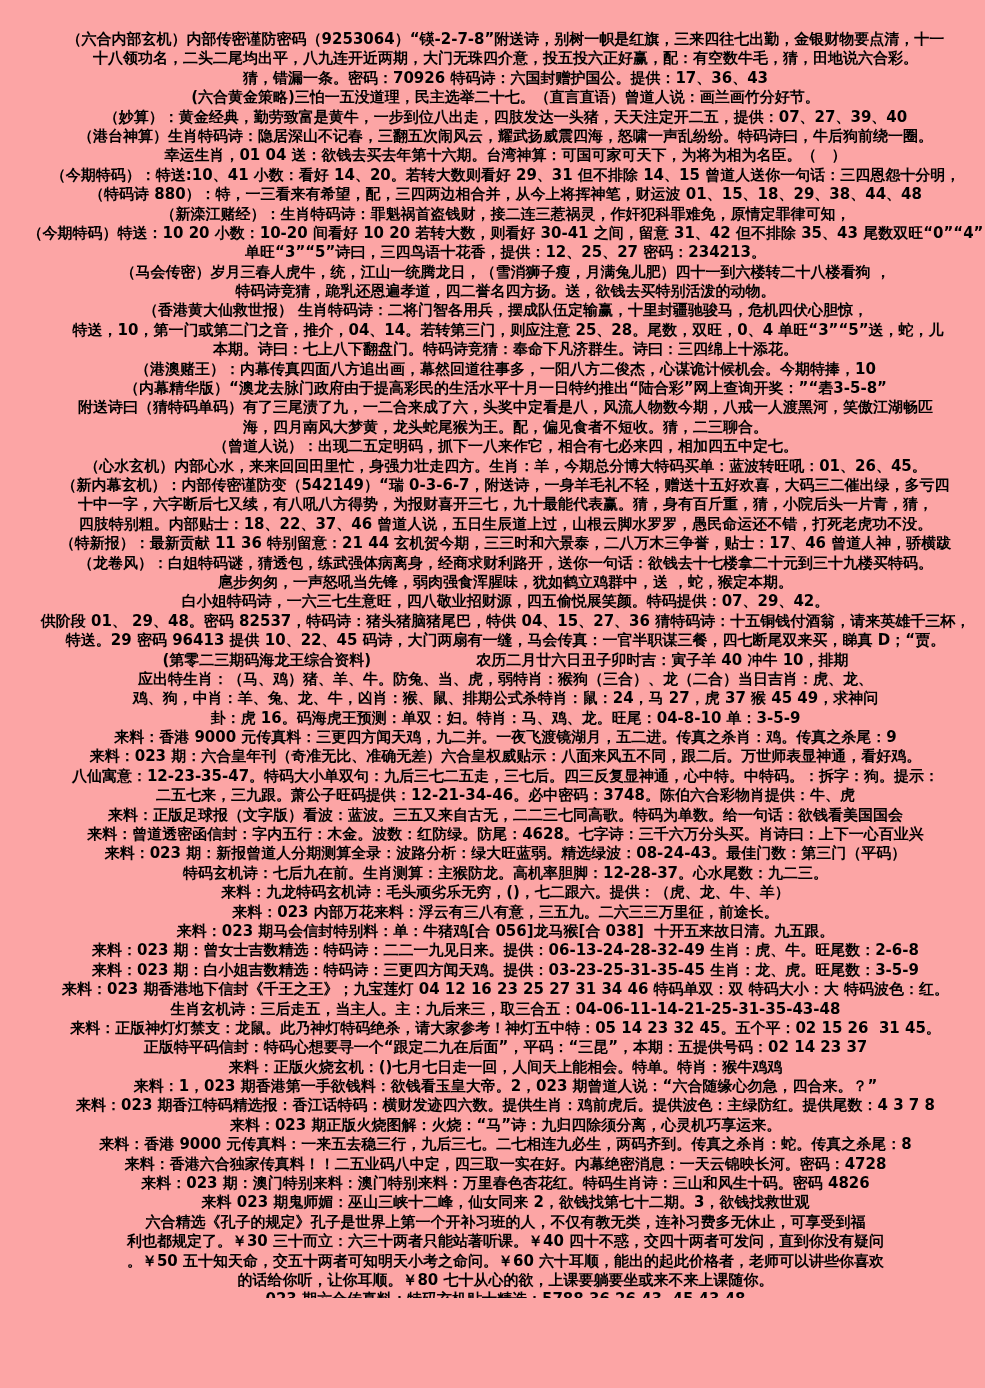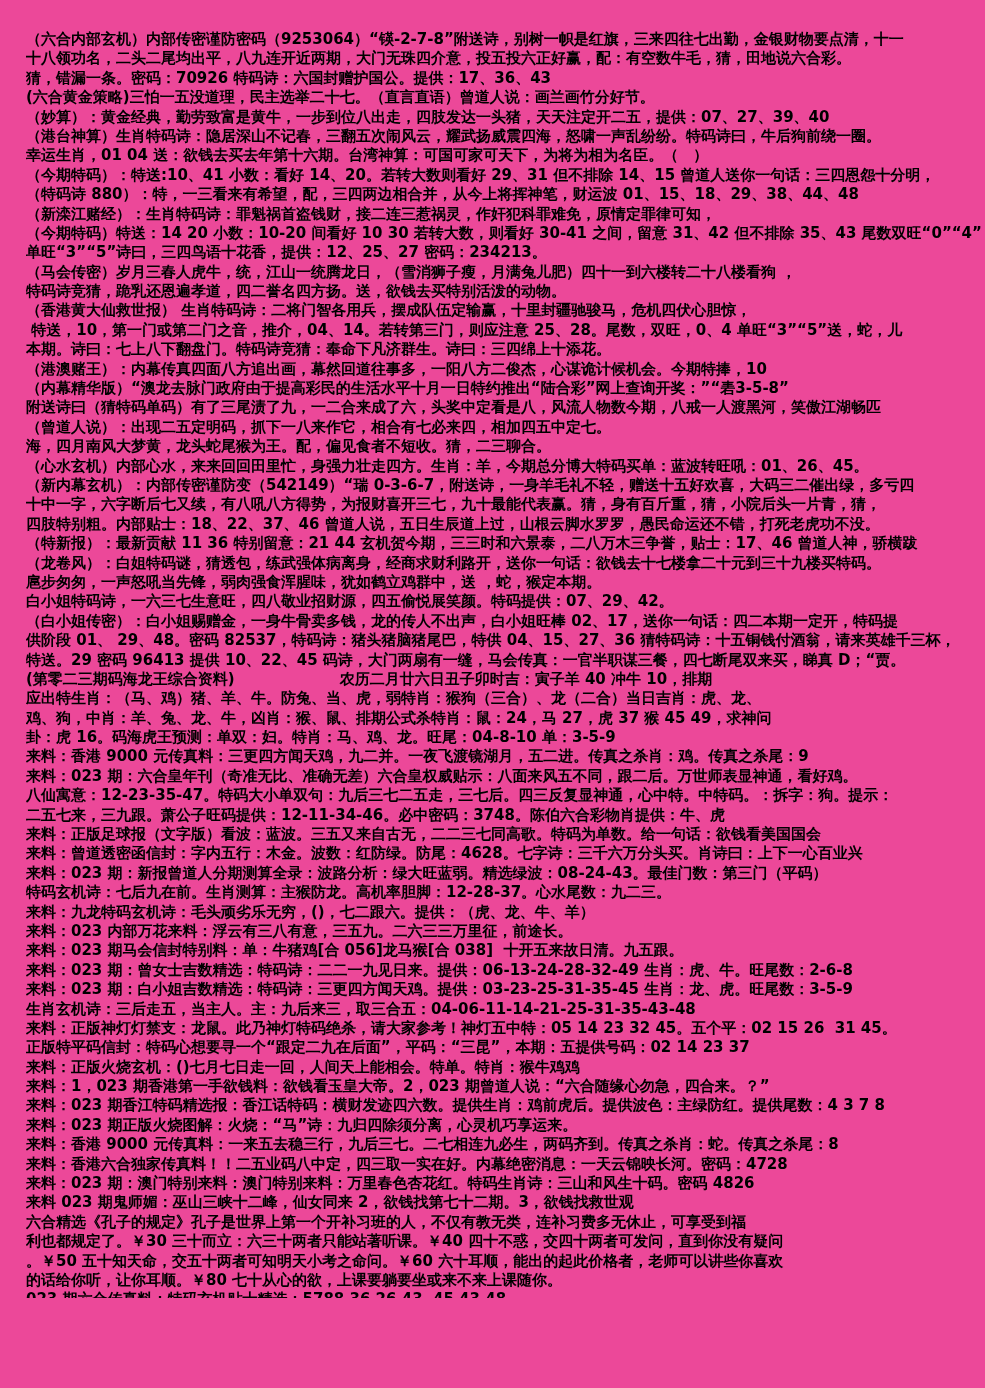--- a/index.html
+++ b/index.html
@@ -35,72 +35,72 @@
     color: #000000;
     font-weight: bold;
     white-space: pre;
     height: 8px;        
     overflow: hidden;
   }
 </style>
 </head>
 <body>
 
-<div class="page" style="background: #ec4899; color: rgb(0, 0, 0);">
+<div class="page" style="background: #fca5a5; color: rgb(0, 0, 0); text-align: center;">
   <div class="doc" id="doc">
       <div class="line">（六合内部玄机）内部传密谨防密码（9253064）“锳-2-7-8”附送诗，别树一帜是红旗，三来四往七出勤，金银财物要点清，十一</div>
       <div class="line">十八领功名，二头二尾均出平，八九连开近两期，大门无珠四介意，投五投六正好赢，配：有空数牛毛，猜，田地说六合彩。</div>
       <div class="line">猜，错漏一条。密码：70926 特码诗：六国封赠护国公。提供：17、36、43</div>
       <div class="line">(六合黄金策略)三怕一五没道理，民主选举二十七。（直言直语）曾道人说：画兰画竹分好节。</div>
       <div class="line">（妙算）：黄金经典，勤劳致富是黄牛，一步到位八出走，四肢发达一头猪，天天注定开二五，提供：07、27、39、40</div>
       <div class="line">（港台神算）生肖特码诗：隐居深山不记春，三翻五次闹风云，耀武扬威震四海，怒啸一声乱纷纷。特码诗曰，牛后狗前绕一圈。</div>
       <div class="line">幸运生肖，01 04 送：欲钱去买去年第十六期。台湾神算：可国可家可天下，为将为相为名臣。（　）</div>
       <div class="line">（今期特码）：特送:10、41 小数：看好 14、20。若转大数则看好 29、31 但不排除 14、15 曾道人送你一句话：三四恩怨十分明，</div>
       <div class="line">（特码诗 880）：特，一三看来有希望，配，三四两边相合并，从今上将挥神笔，财运波 01、15、18、29、38、44、48</div>
       <div class="line">（新滦江赌经）：生肖特码诗：罪魁祸首盗钱财，接二连三惹祸灵，作奸犯科罪难免，原情定罪律可知，</div>
-      <div class="line">（今期特码）特送：14 20 小数：10-20 间看好 10 30 若转大数，则看好 30-41 之间，留意 31、42 但不排除 35、43 尾数双旺“0”“4”</div>
+      <div class="line">（今期特码）特送：10 20 小数：10-20 间看好 10 20 若转大数，则看好 30-41 之间，留意 31、42 但不排除 35、43 尾数双旺“0”“4”</div>
       <div class="line">单旺“3”“5”诗曰，三四鸟语十花香，提供：12、25、27 密码：234213。</div>
       <div class="line">（马会传密）岁月三春人虎牛，统，江山一统腾龙日，（雪消狮子瘦，月满兔儿肥）四十一到六楼转二十八楼看狗 ，</div>
       <div class="line">特码诗竞猜，跪乳还恩遍孝道，四二誉名四方扬。送，欲钱去买特别活泼的动物。</div>
       <div class="line">（香港黄大仙救世报） 生肖特码诗：二将门智各用兵，摆成队伍定输赢，十里封疆驰骏马，危机四伏心胆惊，</div>
       <div class="line"> 特送，10，第一门或第二门之音，推介，04、14。若转第三门，则应注意 25、28。尾数，双旺，0、4 单旺“3”“5”送，蛇，儿</div>
       <div class="line">本期。诗曰：七上八下翻盘门。特码诗竞猜：奉命下凡济群生。诗曰：三四绵上十添花。</div>
       <div class="line">（港澳赌王）：内幕传真四面八方追出画，幕然回道往事多，一阳八方二俊杰，心谋诡计候机会。今期特捧，10</div>
       <div class="line">（内幕精华版）“澳龙去脉门政府由于提高彩民的生活水平十月一日特约推出“陆合彩”网上查询开奖：”“砉3-5-8”</div>
       <div class="line">附送诗曰（猜特码单码）有了三尾渍了九，一二合来成了六，头奖中定看是八，风流人物数今期，八戒一人渡黑河，笑傲江湖畅匹</div>
+      <div class="line">海，四月南风大梦黄，龙头蛇尾猴为王。配，偏见食者不短收。猜，二三聊合。</div>
       <div class="line">（曾道人说）：出现二五定明码，抓下一八来作它，相合有七必来四，相加四五中定七。</div>
-      <div class="line">海，四月南风大梦黄，龙头蛇尾猴为王。配，偏见食者不短收。猜，二三聊合。</div>
       <div class="line">（心水玄机）内部心水，来来回回田里忙，身强力壮走四方。生肖：羊，今期总分博大特码买单：蓝波转旺吼：01、26、45。</div>
       <div class="line">（新内幕玄机）：内部传密谨防变（542149）“瑞 0-3-6-7，附送诗，一身羊毛礼不轻，赠送十五好欢喜，大码三二催出绿，多亏四</div>
       <div class="line">十中一字，六字断后七又续，有八吼八方得势，为报财喜开三七，九十最能代表赢。猜，身有百斤重，猜，小院后头一片青，猜，</div>
       <div class="line">四肢特别粗。内部贴士：18、22、37、46 曾道人说，五日生辰道上过，山根云脚水罗罗，愚民命运还不错，打死老虎功不没。</div>
       <div class="line">（特新报）：最新贡献 11 36 特别留意：21 44 玄机贺今期，三三时和六景泰，二八万木三争誉，贴士：17、46 曾道人神，骄横跋</div>
       <div class="line">（龙卷风）：白姐特码谜，猜透包，练武强体病离身，经商求财利路开，送你一句话：欲钱去十七楼拿二十元到三十九楼买特码。</div>
       <div class="line">扈步匆匆，一声怒吼当先锋，弱肉强食浑腥味，犹如鹤立鸡群中，送 ，蛇，猴定本期。</div>
       <div class="line">白小姐特码诗，一六三七生意旺，四八敬业招财源，四五偷悦展笑颜。特码提供：07、29、42。</div>
-      <div class="line">（白小姐传密）：白小姐赐赠金，一身牛骨卖多钱，龙的传人不出声，白小姐旺棒 02、17，送你一句话：四二本期一定开，特码提</div>
       <div class="line">供阶段 01、 29、48。密码 82537，特码诗：猪头猪脑猪尾巴，特供 04、15、27、36 猜特码诗：十五铜钱付酒翁，请来英雄千三杯，</div>
       <div class="line">特送。29 密码 96413 提供 10、22、45 码诗，大门两扇有一缝，马会传真：一官半职谋三餐，四七断尾双来买，睇真 D；“贾。</div>
       <div class="line">(第零二三期码海龙王综合资料)　　　　　　　农历二月廿六日丑子卯时吉：寅子羊 40 冲牛 10，排期</div>
       <div class="line">应出特生肖：（马、鸡）猪、羊、牛。防兔、当、虎，弱特肖：猴狗（三合）、龙（二合）当日吉肖：虎、龙、</div>
       <div class="line">鸡、狗，中肖：羊、兔、龙、牛，凶肖：猴、鼠、排期公式杀特肖：鼠：24，马 27，虎 37 猴 45 49，求神问</div>
       <div class="line">卦：虎 16。码海虎王预测：单双：妇。特肖：马、鸡、龙。旺尾：04-8-10 单：3-5-9</div>
       <div class="line">来料：香港 9000 元传真料：三更四方闻天鸡，九二并。一夜飞渡镜湖月，五二进。传真之杀肖：鸡。传真之杀尾：9</div>
       <div class="line">来料：023 期：六合皇年刊（奇准无比、准确无差）六合皇权威贴示：八面来风五不同，跟二后。万世师表显神通，看好鸡。</div>
       <div class="line">八仙寓意：12-23-35-47。特码大小单双句：九后三七二五走，三七后。四三反复显神通，心中特。中特码。：拆字：狗。提示：</div>
-      <div class="line">二五七来，三九跟。萧公子旺码提供：12-11-34-46。必中密码：3748。陈伯六合彩物肖提供：牛、虎</div>
+      <div class="line">二五七来，三九跟。萧公子旺码提供：12-21-34-46。必中密码：3748。陈伯六合彩物肖提供：牛、虎</div>
       <div class="line">来料：正版足球报（文字版）看波：蓝波。三五又来自古无，二二三七同高歌。特码为单数。给一句话：欲钱看美国国会</div>
       <div class="line">来料：曾道透密函信封：字内五行：木金。波数：红防绿。防尾：4628。七字诗：三千六万分头买。肖诗曰：上下一心百业兴</div>
       <div class="line">来料：023 期：新报曾道人分期测算全录：波路分析：绿大旺蓝弱。精选绿波：08-24-43。最佳门数：第三门（平码）</div>
       <div class="line">特码玄机诗：七后九在前。生肖测算：主猴防龙。高机率胆脚：12-28-37。心水尾数：九二三。</div>
       <div class="line">来料：九龙特码玄机诗：毛头顽劣乐无穷，()，七二跟六。提供：（虎、龙、牛、羊）</div>
       <div class="line">来料：023 内部万花来料：浮云有三八有意，三五九。二六三三万里征，前途长。</div>
       <div class="line">来料：023 期马会信封特别料：单：牛猪鸡[合 056]龙马猴[合 038]  十开五来故日清。九五跟。</div>
       <div class="line">来料：023 期：曾女士吉数精选：特码诗：二二一九见日来。提供：06-13-24-28-32-49 生肖：虎、牛。旺尾数：2-6-8</div>
       <div class="line">来料：023 期：白小姐吉数精选：特码诗：三更四方闻天鸡。提供：03-23-25-31-35-45 生肖：龙、虎。旺尾数：3-5-9</div>
+      <div class="line">来料：023 期香港地下信封《千王之王》；九宝莲灯 04 12 16 23 25 27 31 34 46 特码单双：双 特码大小：大 特码波色：红。</div>
       <div class="line">生肖玄机诗：三后走五，当主人。主：九后来三，取三合五：04-06-11-14-21-25-31-35-43-48</div>
       <div class="line">来料：正版神灯灯禁支：龙鼠。此乃神灯特码绝杀，请大家参考！神灯五中特：05 14 23 32 45。五个平：02 15 26  31 45。</div>
       <div class="line">正版特平码信封：特码心想要寻一个“跟定二九在后面”，平码：“三昆”，本期：五提供号码：02 14 23 37</div>
       <div class="line">来料：正版火烧玄机：()七月七日走一回，人间天上能相会。特单。特肖：猴牛鸡鸡</div>
       <div class="line">来料：1，023 期香港第一手欲钱料：欲钱看玉皇大帝。2，023 期曾道人说：“六合随缘心勿急，四合来。？”</div>
       <div class="line">来料：023 期香江特码精选报：香江话特码：横财发迹四六数。提供生肖：鸡前虎后。提供波色：主绿防红。提供尾数：4 3 7 8</div>
       <div class="line">来料：023 期正版火烧图解：火烧：“马”诗：九归四除须分离，心灵机巧享运来。</div>
       <div class="line">来料：香港 9000 元传真料：一来五去稳三行，九后三七。二七相连九必生，两码齐到。传真之杀肖：蛇。传真之杀尾：8</div>
       <div class="line">来料：香港六合独家传真料！！二五业码八中定，四三取一实在好。内幕绝密消息：一天云锦映长河。密码：4728</div>
       <div class="line">来料：023 期：澳门特别来料：澳门特别来料：万里春色杏花红。特码生肖诗：三山和风生十码。密码 4826</div>

